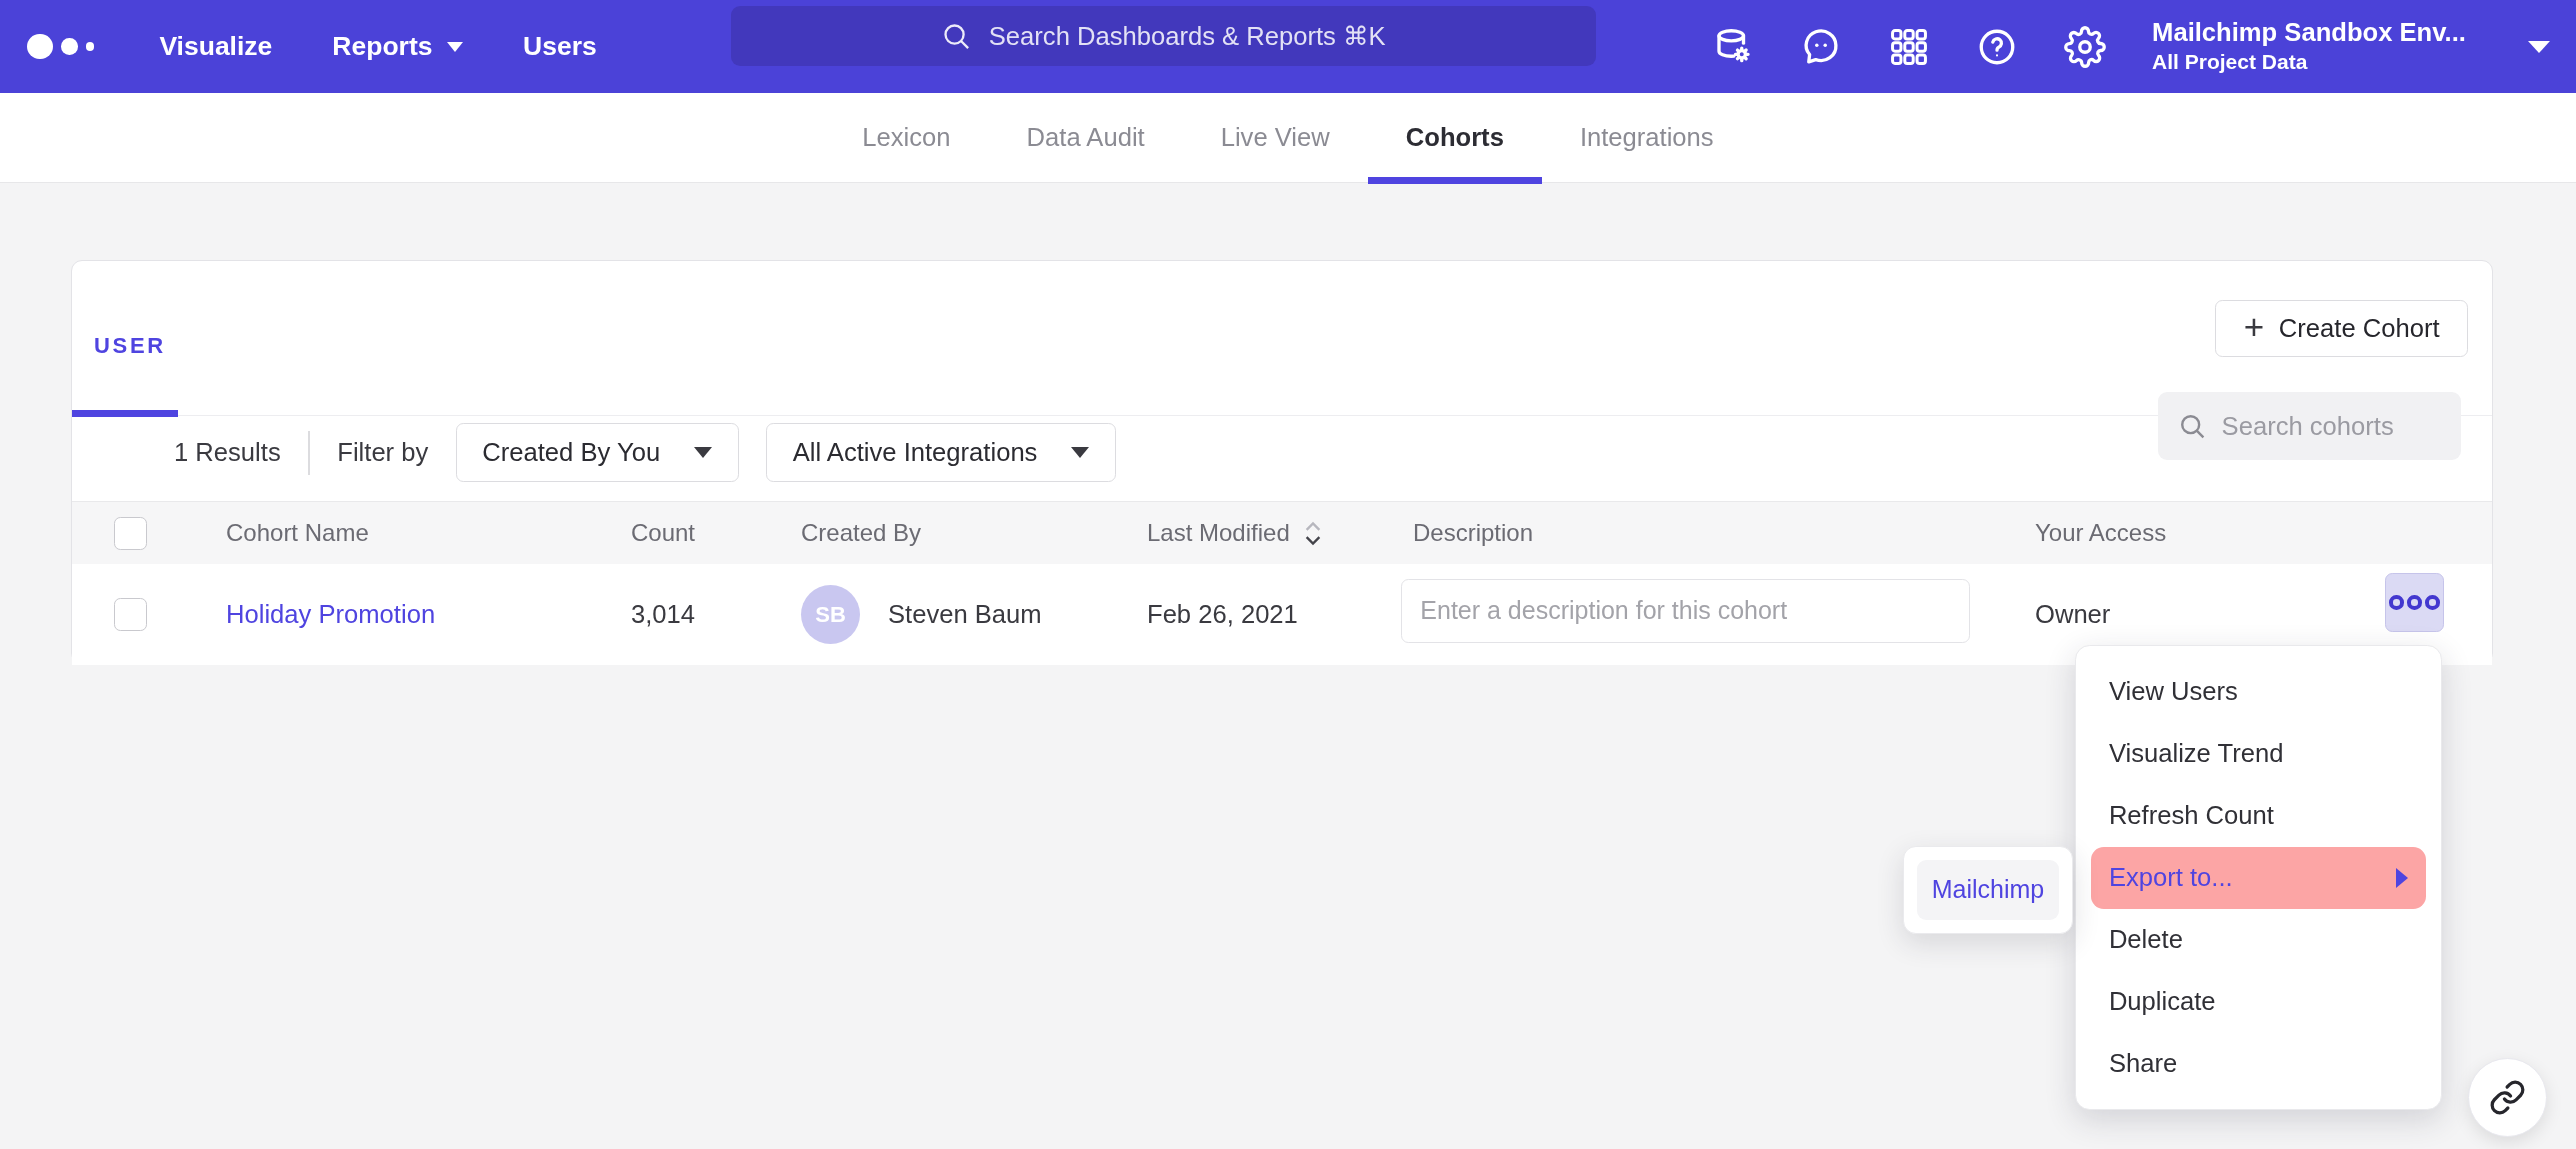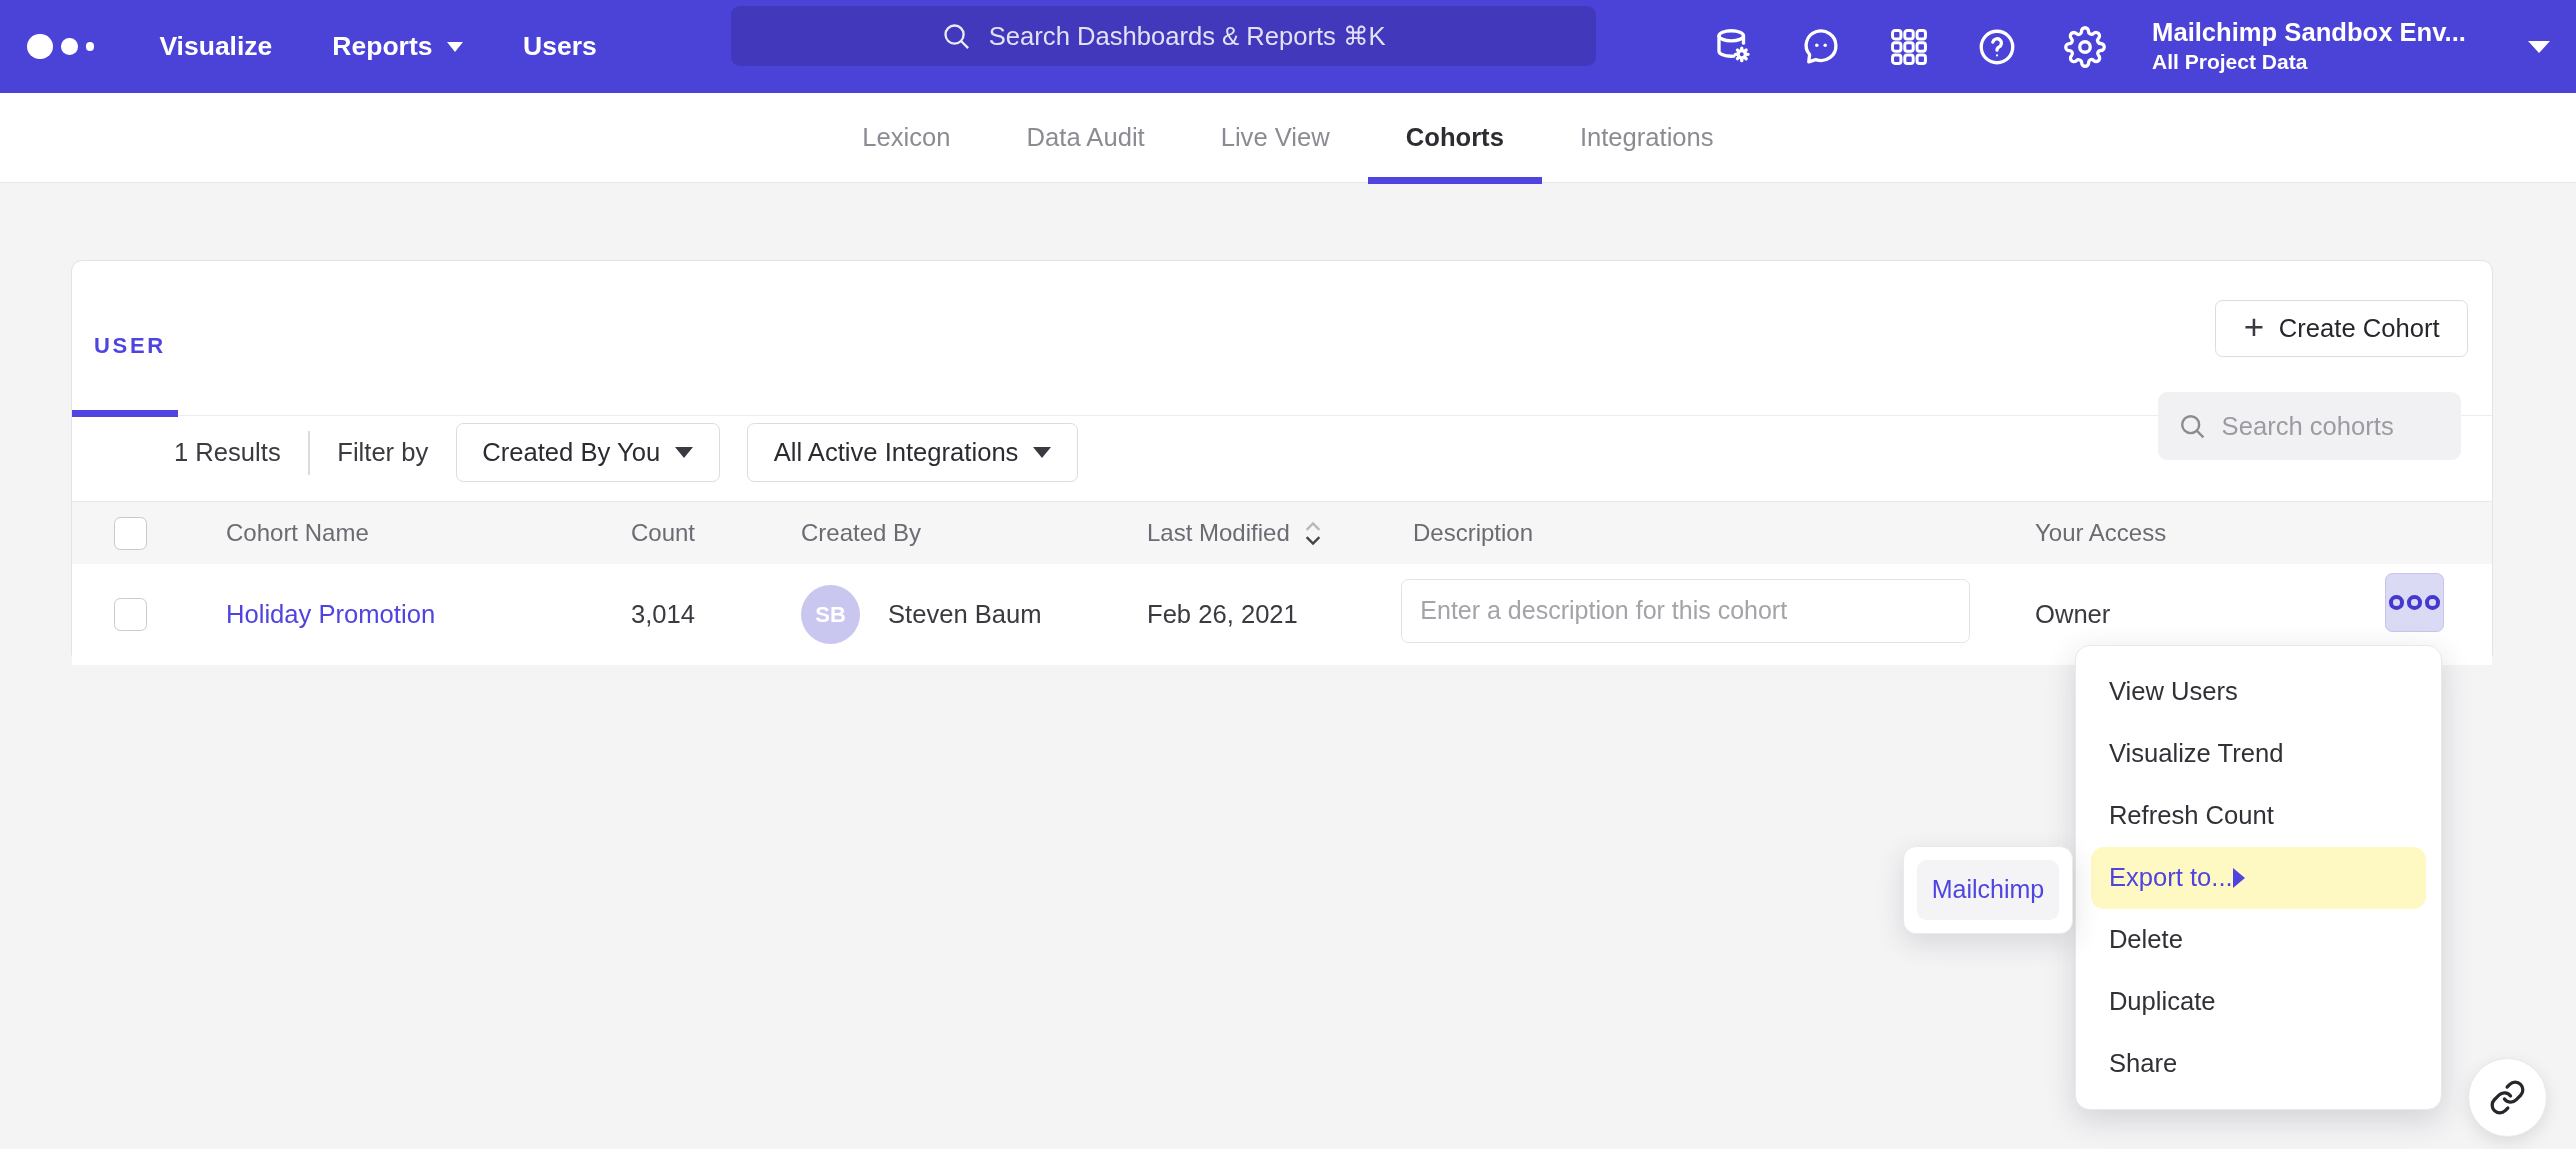--- a/index.html
+++ b/index.html
@@ -56,21 +56,21 @@
     display:flex; align-items:center; gap:14.6px; cursor:pointer;
   }
   .create-btn .plus { font-size:35px; font-weight:400; color:#3a3a40; line-height:1; margin-top:-3.7px; }
   .create-btn .lbl { font-size:25.6px; font-weight:500; color:#26262c; }
   .filterrow { position:absolute; left:0; top:143px; right:0; height:97px; display:flex; align-items:center; padding-left:102px; gap:27.4px; }
   .results { font-size:25.6px; color:#3a3a40; }
   .vdiv { width:1.8px; height:44px; background:#dcdcdf; }
   .filterby { font-size:25.6px; color:#3a3a40; }
   .filter-btn {
     height:59px; padding:0 25.6px; border:1.8px solid #dcdce0; border-radius:7.3px; background:#fff;
-    display:flex; align-items:center; gap:15px; font-size:25.6px; font-weight:500; color:#2b2b31; cursor:pointer;
+    display:flex; align-items:center; gap:34px; font-size:25.6px; font-weight:500; color:#2b2b31; cursor:pointer;
   }
   .filter-btn .caret { width:0;height:0;border-left:9.1px solid transparent;border-right:9.1px solid transparent;border-top:11px solid #3a3a40; }
   .cohort-search {
     position:absolute; right:31px; top:131px; width:303px; height:68px;
     background:#f1f1f3; border-radius:9.1px; display:flex; align-items:center; padding-left:20px; gap:14.6px;
   }
   .cohort-search input {
     border:none; outline:none; background:transparent; font-size:25.6px; width:210px;
     font-family:"Liberation Sans", sans-serif; color:#3a3a40;
   }
@@ -106,21 +106,21 @@
   
   .menu {
     position:absolute; left:2075px; top:645px; width:367px; padding:14.6px 0;
     background:#fff; border:0.9px solid #e9e9ec; border-radius:14.6px;
     box-shadow:0 9.1px 31px rgba(40,40,60,0.16); z-index:10;
   }
   .menu-item {
     height:62px; margin:0 14.6px; padding:0 18.3px; border-radius:12.8px;
     display:flex; align-items:center; font-size:25.6px; color:#303036; cursor:pointer;
   }
-  .menu-item.hl { background:#fef9c3; color:#4f44e0; }
+  .menu-item.hl { background:#fca5a5; color:#4f44e0; justify-content:space-between; }
   .arrow-right { width:0;height:0;border-top:10px solid transparent;border-bottom:10px solid transparent;border-left:12.8px solid #4f44e0; }
   .submenu {
     position:absolute; left:1903px; top:846px; width:170px; padding:12.8px;
     background:#fff; border:0.9px solid #eaeaed; border-radius:12.8px;
     box-shadow:0 9.1px 27.4px rgba(40,40,60,0.14); z-index:11;
   }
   .submenu-item {
     height:60px; border-radius:9.1px; background:#f4f4f6;
     display:flex; align-items:center; justify-content:center; font-size:25px; color:#4f44e0; cursor:pointer;
   }

